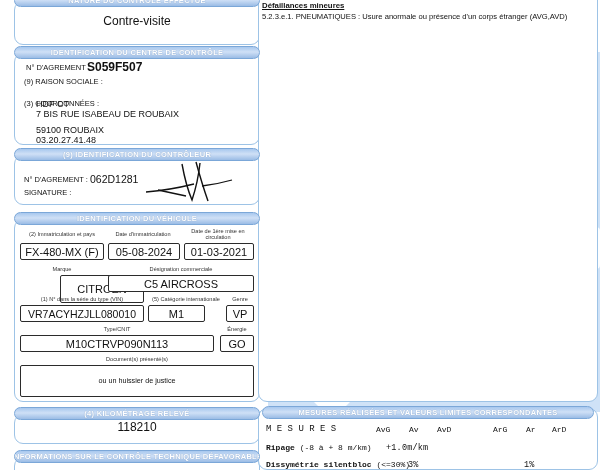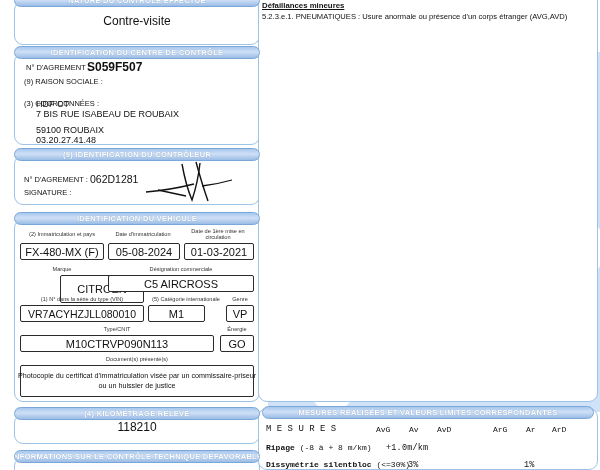--- a/index.html
+++ b/index.html
@@ -188,21 +188,20 @@
 <div class="cap" style="left:148px; top:305px; width:57px; height:17px;">M1</div>
 <div class="cap" style="left:226px; top:305px; width:28px; height:17px;">VP</div>
 
 <div class="caplbl" style="left:20px; top:326px; width:194px;">Type/CNIT</div>
 <div class="caplbl" style="left:220px; top:326px; width:34px;">Énergie</div>
 <div class="cap" style="left:20px; top:335px; width:194px; height:17px;">M10CTRVP090N113</div>
 <div class="cap" style="left:220px; top:335px; width:34px; height:17px;">GO</div>
 
 <div class="caplbl" style="left:20px; top:356px; width:234px;">Document(s) présenté(s)</div>
 <div class="cap" style="left:20px; top:365px; width:234px; height:32px; flex-direction:column; font-size:7.2px; line-height:1.35;">
-  <span>Photocopie du certificat d'immatriculation visée par un commissaire-priseur</span>
   <span>ou un huissier de justice</span>
 </div>
 
 <div class="bar" style="left:14px; top:407px; width:246px;">(4) KILOMÉTRAGE RELEVÉ</div>
 <div class="panel" style="left:14px; top:414px; width:246px; height:30px;"></div>
 <div class="txt" style="left:14px; top:420px; width:246px; text-align:center; font-size:12px;">118210</div>
 
 <div class="bar" style="left:14px; top:450px; width:246px;">INFORMATIONS SUR LE CONTRÔLE TECHNIQUE DÉFAVORABLE</div>
 <div class="panel" style="left:14px; top:457px; width:246px; height:26px;"></div>
 

